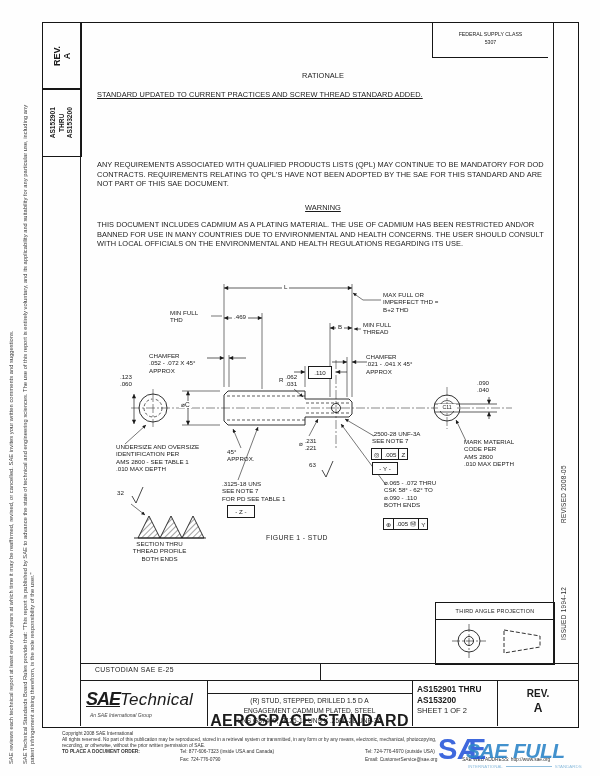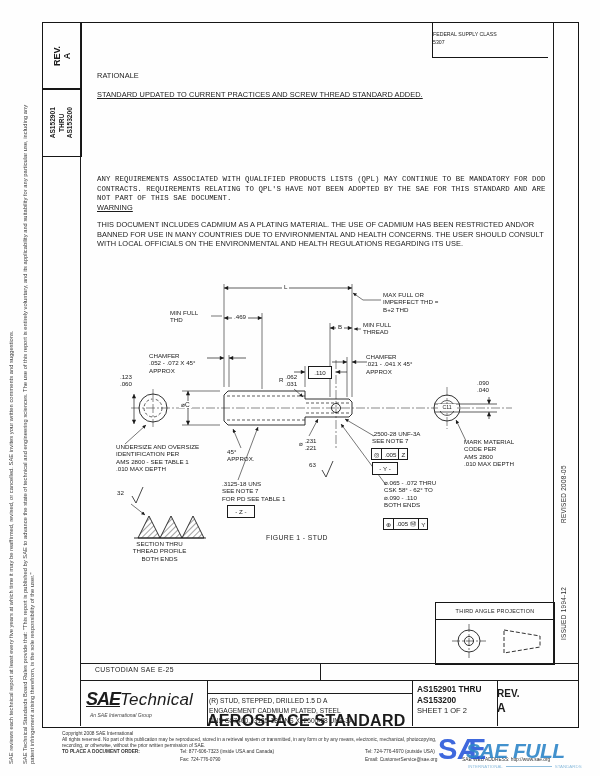--- a/index.html
+++ b/index.html
@@ -10,21 +10,21 @@
   .vline{position:absolute;background:#1b1b1b;width:1px;}
   .frame{position:absolute;border:1.5px solid #161616;}
   .box{position:absolute;border:1px solid #161616;}
   .rot{transform:rotate(-90deg);white-space:pre-line;text-align:center;}
   .vtext{position:absolute;transform:rotate(-90deg);transform-origin:0 0;font-size:5.8px;
          line-height:7.2px;color:#3a3a3a;white-space:normal;}
   .vdate{position:absolute;transform:rotate(-90deg);transform-origin:0 0;font-size:6.4px;
          color:#2e2e2e;white-space:nowrap;letter-spacing:.3px;}
   .para{position:absolute;left:97px;width:452px;font-size:7.4px;line-height:9.7px;
         letter-spacing:.05px;}
-  .center{}
+  .center{text-align:center;}
   .callout{position:absolute;font-size:6.2px;line-height:7.4px;white-space:pre-line;}
   .dimlbl{background:#fefefe;padding:0 2px;white-space:nowrap;}
   .stack{display:inline-block;white-space:pre-line;font-size:6.2px;line-height:7px;vertical-align:middle;}
   .dbox{position:absolute;border:1px solid #1b1b1b;background:#fefefe;font-size:6.2px;
         display:flex;align-items:center;justify-content:center;}
   .fcf{position:absolute;display:flex;font-size:6.2px;background:#fefefe;}
   .fcf span{border:1px solid #1b1b1b;padding:0 2px;height:10px;display:flex;align-items:center;
             justify-content:center;margin-left:-1px;}
   .tb-num{font-weight:bold;font-size:8.3px;line-height:10.5px;}
   .tb-sheet{font-size:7.5px;line-height:11px;}
@@ -54,21 +54,21 @@
 AS153200</div>
   </div>
 
   <div class="abs" style="left:432px;top:23px;width:115px;height:34px;border-left:1px solid #161616;border-bottom:1px solid #161616;">
     <div class="center" style="font-size:5.2px;margin-top:8px;">FEDERAL SUPPLY CLASS</div>
     <div class="center" style="font-size:5.2px;margin-top:2px;">5307</div>
   </div>
 
   <div class="para center" style="top:71px;">RATIONALE</div>
   <div class="para" style="top:90px;text-decoration:underline;">STANDARD UPDATED TO CURRENT PRACTICES AND SCREW THREAD STANDARD ADDED.</div>
-  <div class="para" style="top:175px;font-family:Liberation Mono, monospace;">ANY REQUIREMENTS ASSOCIATED WITH QUALIFIED PRODUCTS LISTS (QPL) MAY CONTINUE TO BE MANDATORY FOR DOD CONTRACTS. REQUIREMENTS RELATING TO QPL'S HAVE NOT BEEN ADOPTED BY THE SAE FOR THIS STANDARD AND ARE NOT PART OF THIS SAE DOCUMENT.</div>
+  <div class="para" style="top:160px;">ANY REQUIREMENTS ASSOCIATED WITH QUALIFIED PRODUCTS LISTS (QPL) MAY CONTINUE TO BE MANDATORY FOR DOD CONTRACTS. REQUIREMENTS RELATING TO QPL'S HAVE NOT BEEN ADOPTED BY THE SAE FOR THIS STANDARD AND ARE NOT PART OF THIS SAE DOCUMENT.</div>
   <div class="para center" style="top:203px;text-decoration:underline;">WARNING</div>
   <div class="para" style="top:220px;">THIS DOCUMENT INCLUDES CADMIUM AS A PLATING MATERIAL. THE USE OF CADMIUM HAS BEEN RESTRICTED AND/OR BANNED FOR USE IN MANY COUNTRIES DUE TO ENVIRONMENTAL AND HEALTH CONCERNS. THE USER SHOULD CONSULT WITH LOCAL OFFICIALS ON THE ENVIRONMENTAL  AND HEALTH REGULATIONS REGARDING  ITS USE.</div>
 
   <svg class="abs" style="left:80px;top:278px;" width="475" height="300" viewBox="80 278 475 300">
     <defs>
       <marker id="ar" viewBox="0 0 10 10" refX="10" refY="5" markerWidth="8" markerHeight="6" orient="auto-start-reverse">
         <path d="M0 0L10 5L0 10z" fill="#1b1b1b"></path>
       </marker>
       <pattern id="hatch" width="4" height="4" patternUnits="userSpaceOnUse" patternTransform="rotate(45)">
         <line x1="0" y1="0" x2="0" y2="4" stroke="#444" stroke-width="1"></line>

